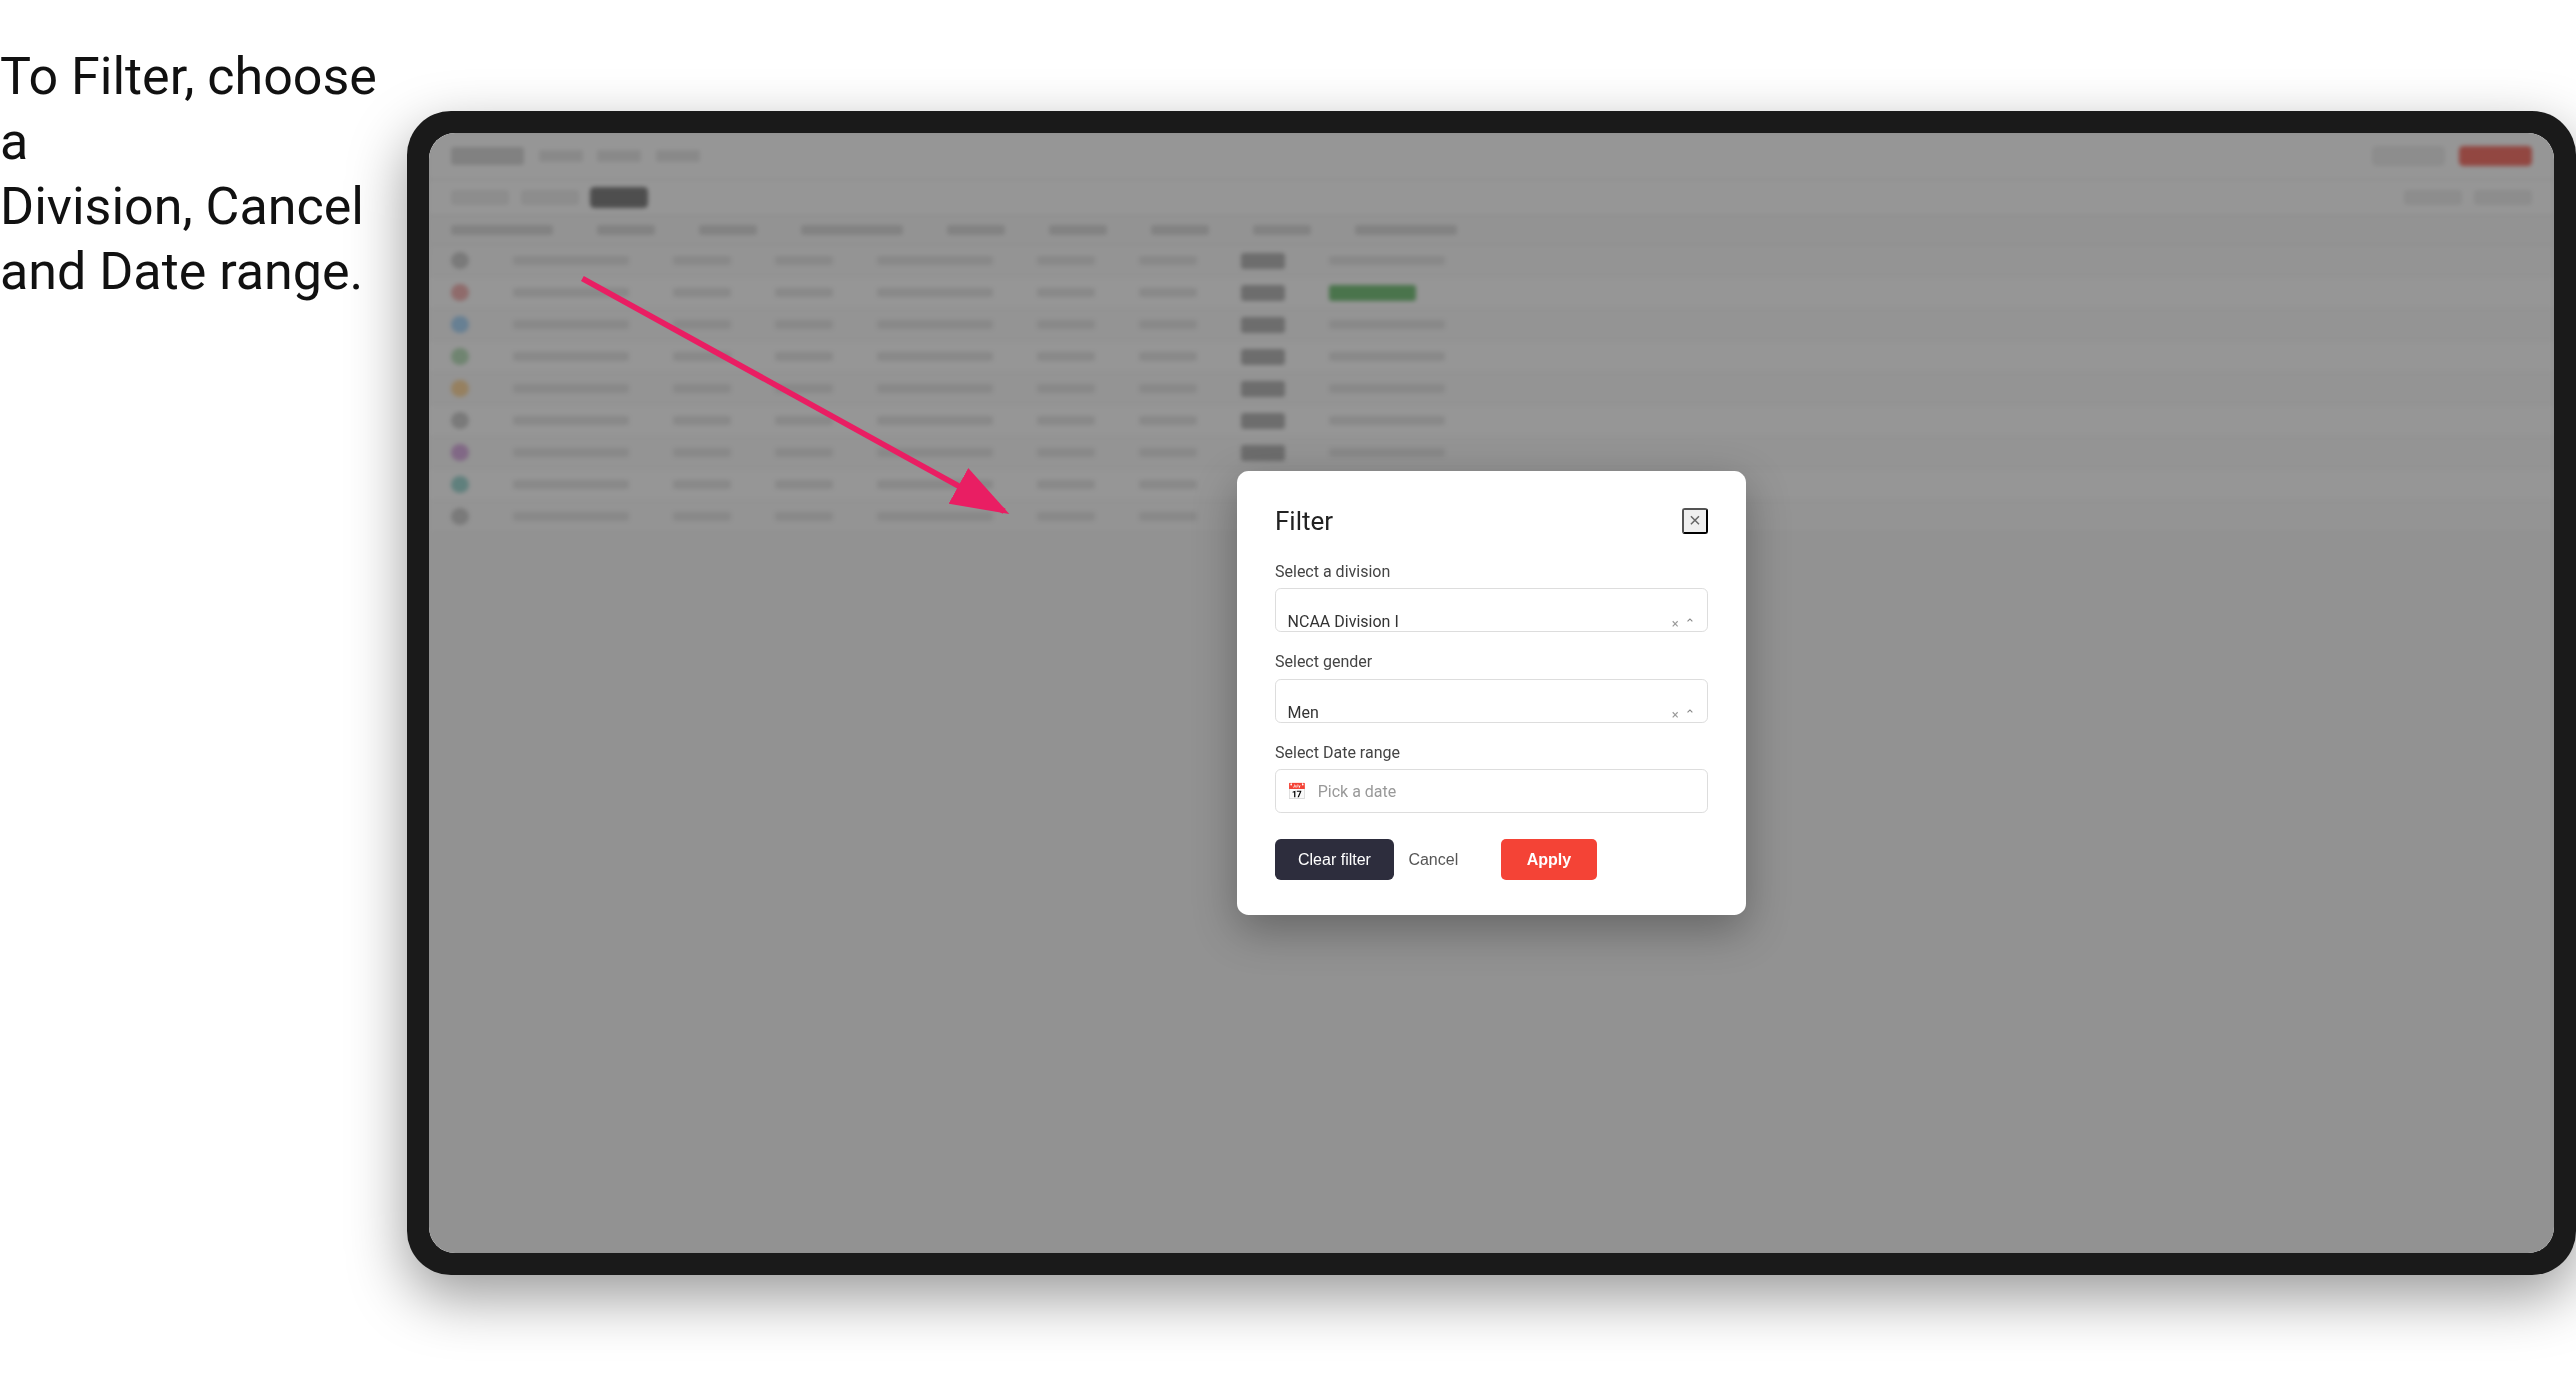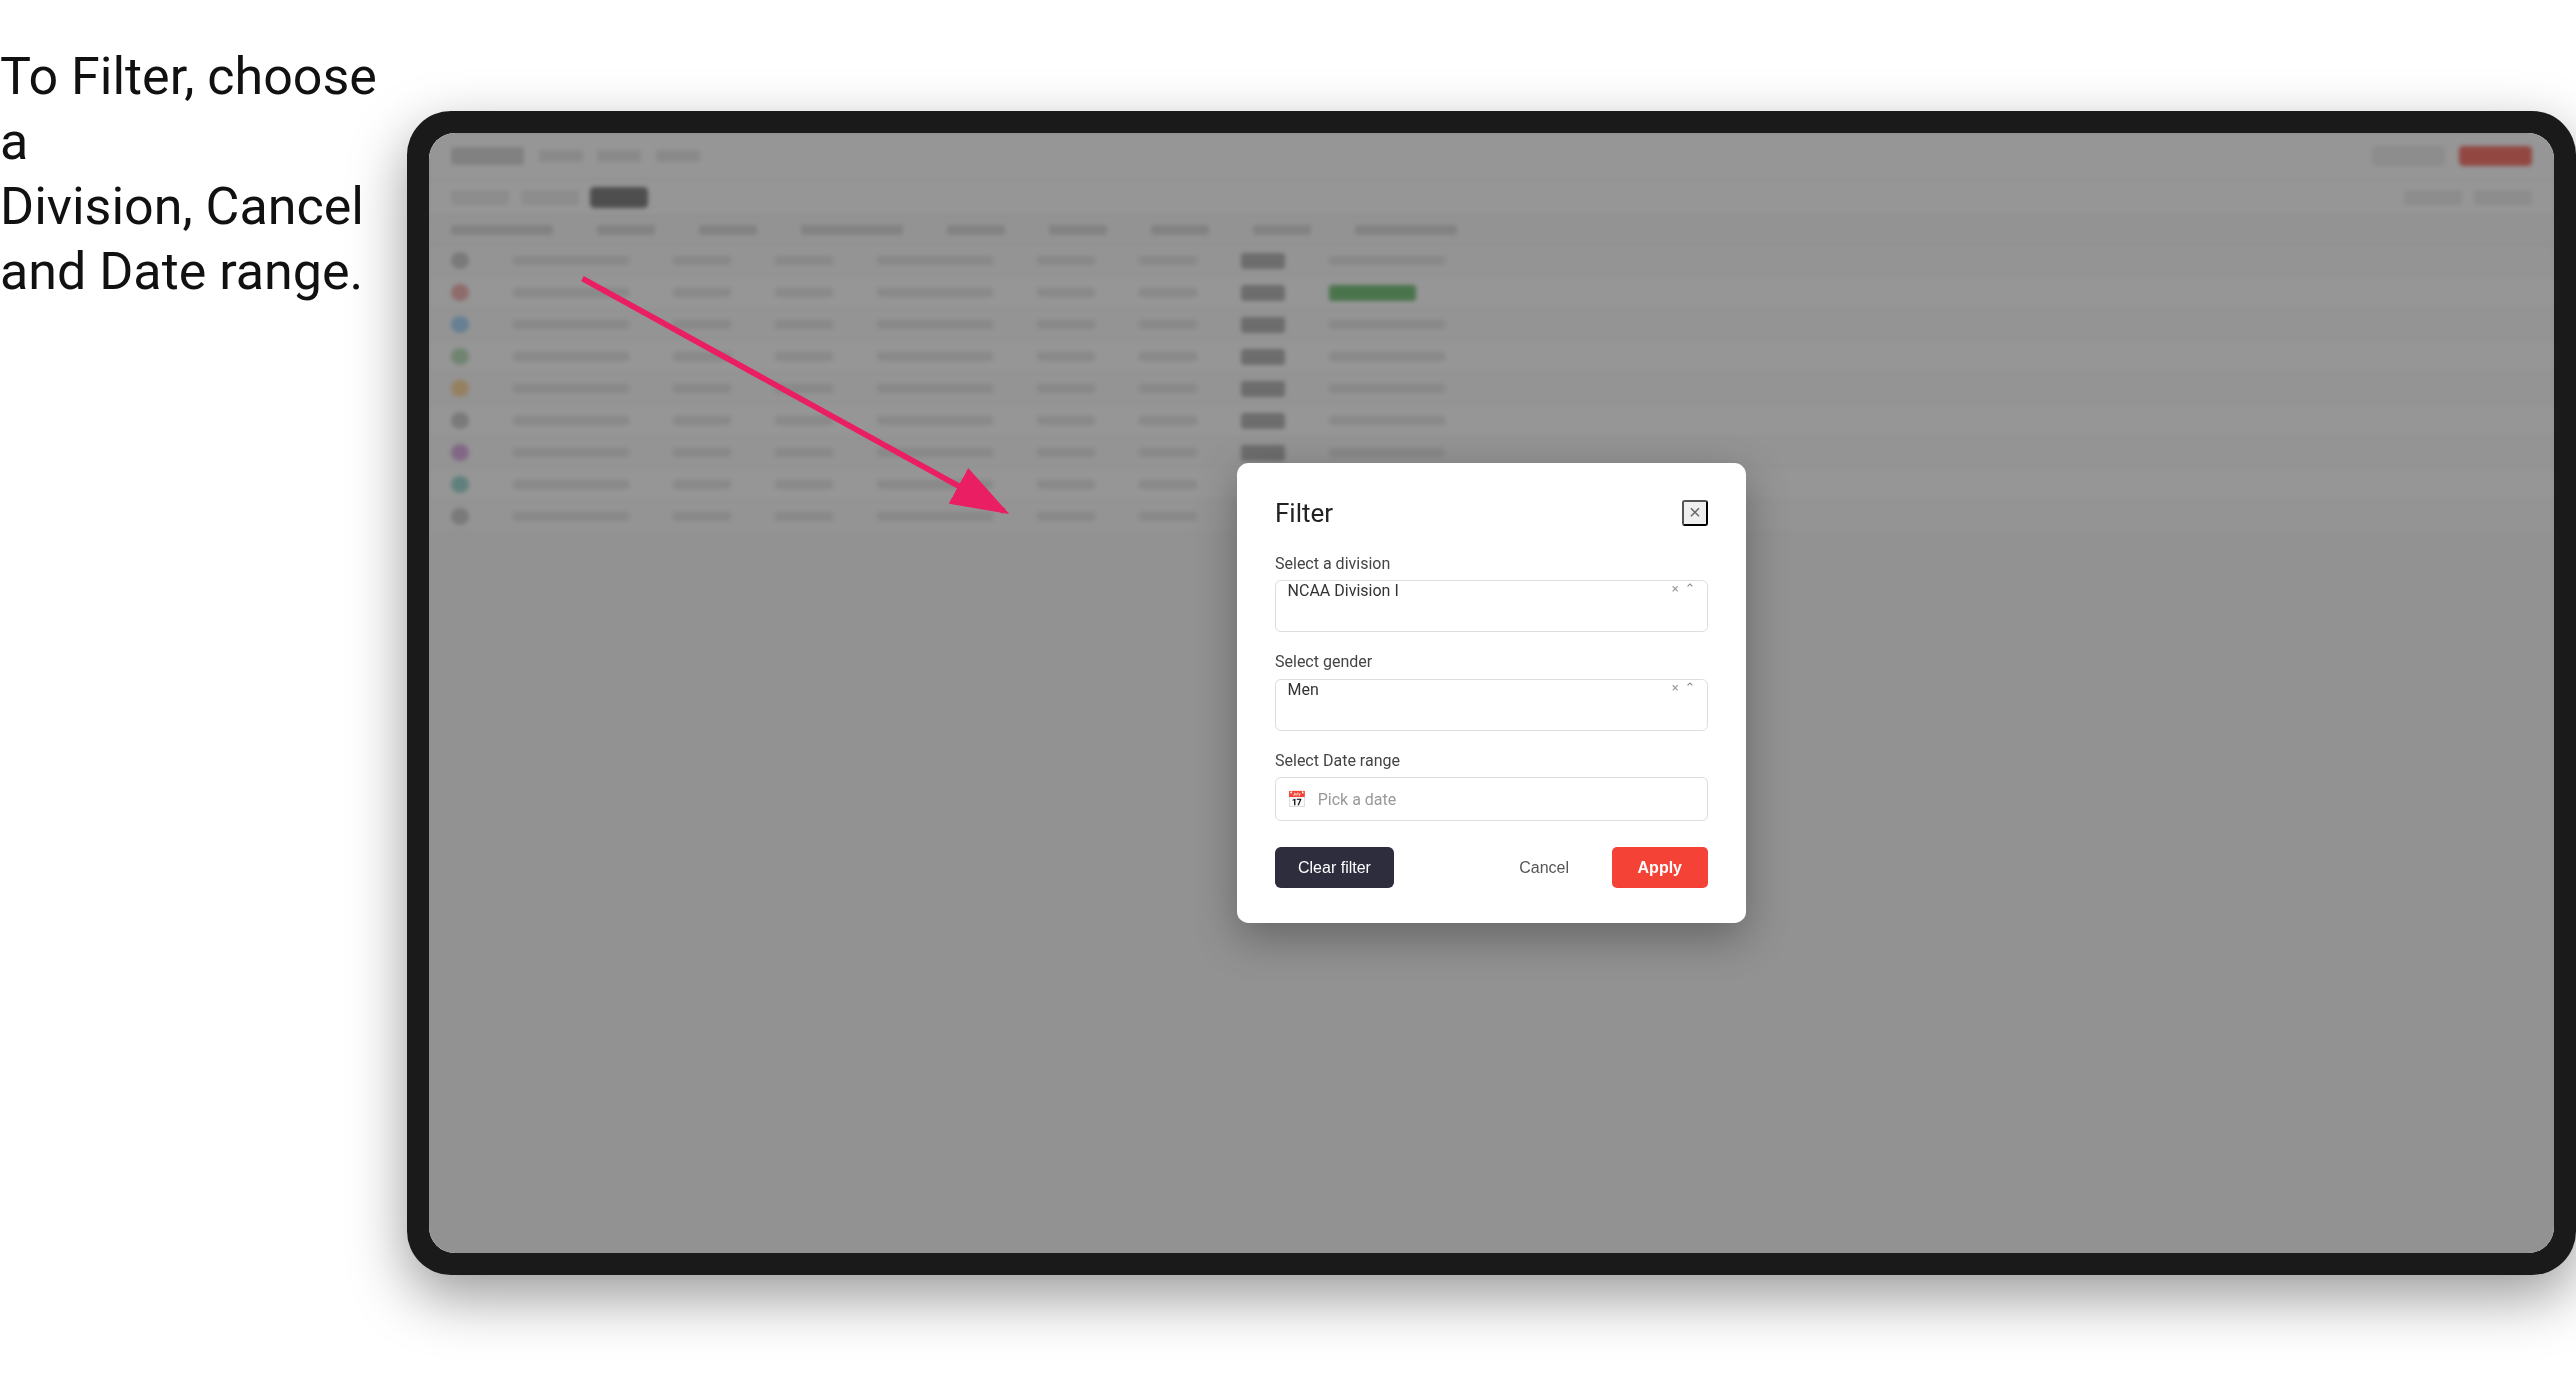--- a/index.html
+++ b/index.html
@@ -233,29 +233,29 @@
       margin-bottom: 20.4px;
     }
     .form-label {
       font-size: 16px;
       color: #444;
       margin-bottom: 7.3px;
       display: block;
     }
     .form-select {
       width: 100%;
-      height: 52px;
+      height: 44px;
       border: 1.1px solid #ddd;
       border-radius: 5.8px;
       padding: 0 11.6px;
       font-size: 16px;
       color: #333;
       background: #fff;
       display: flex;
-      align-items: flex-start;
+      align-items: flex-end;
       justify-content: space-between;
       cursor: pointer;
     }
     .form-select-value {
       color: #333;
       font-size: 16px;
     }
     .form-select-icons {
       display: flex;
       align-items: center;
@@ -280,21 +280,21 @@
       align-items: center;
       gap: 10.2px;
     }
     .form-date-icon {
       color: #888;
       font-size: 16px;
     }
 
     .modal-footer {
       display: flex;
-      justify-content: space-between;
+      justify-content: flex-start;
       align-items: center;
       margin-top: 26px;
     }
 
     .btn-clear {
       background: #2d2d3d;
       color: #ffffff;
       border: none;
       border-radius: 5.8px;
       padding: 11.6px 23px;

